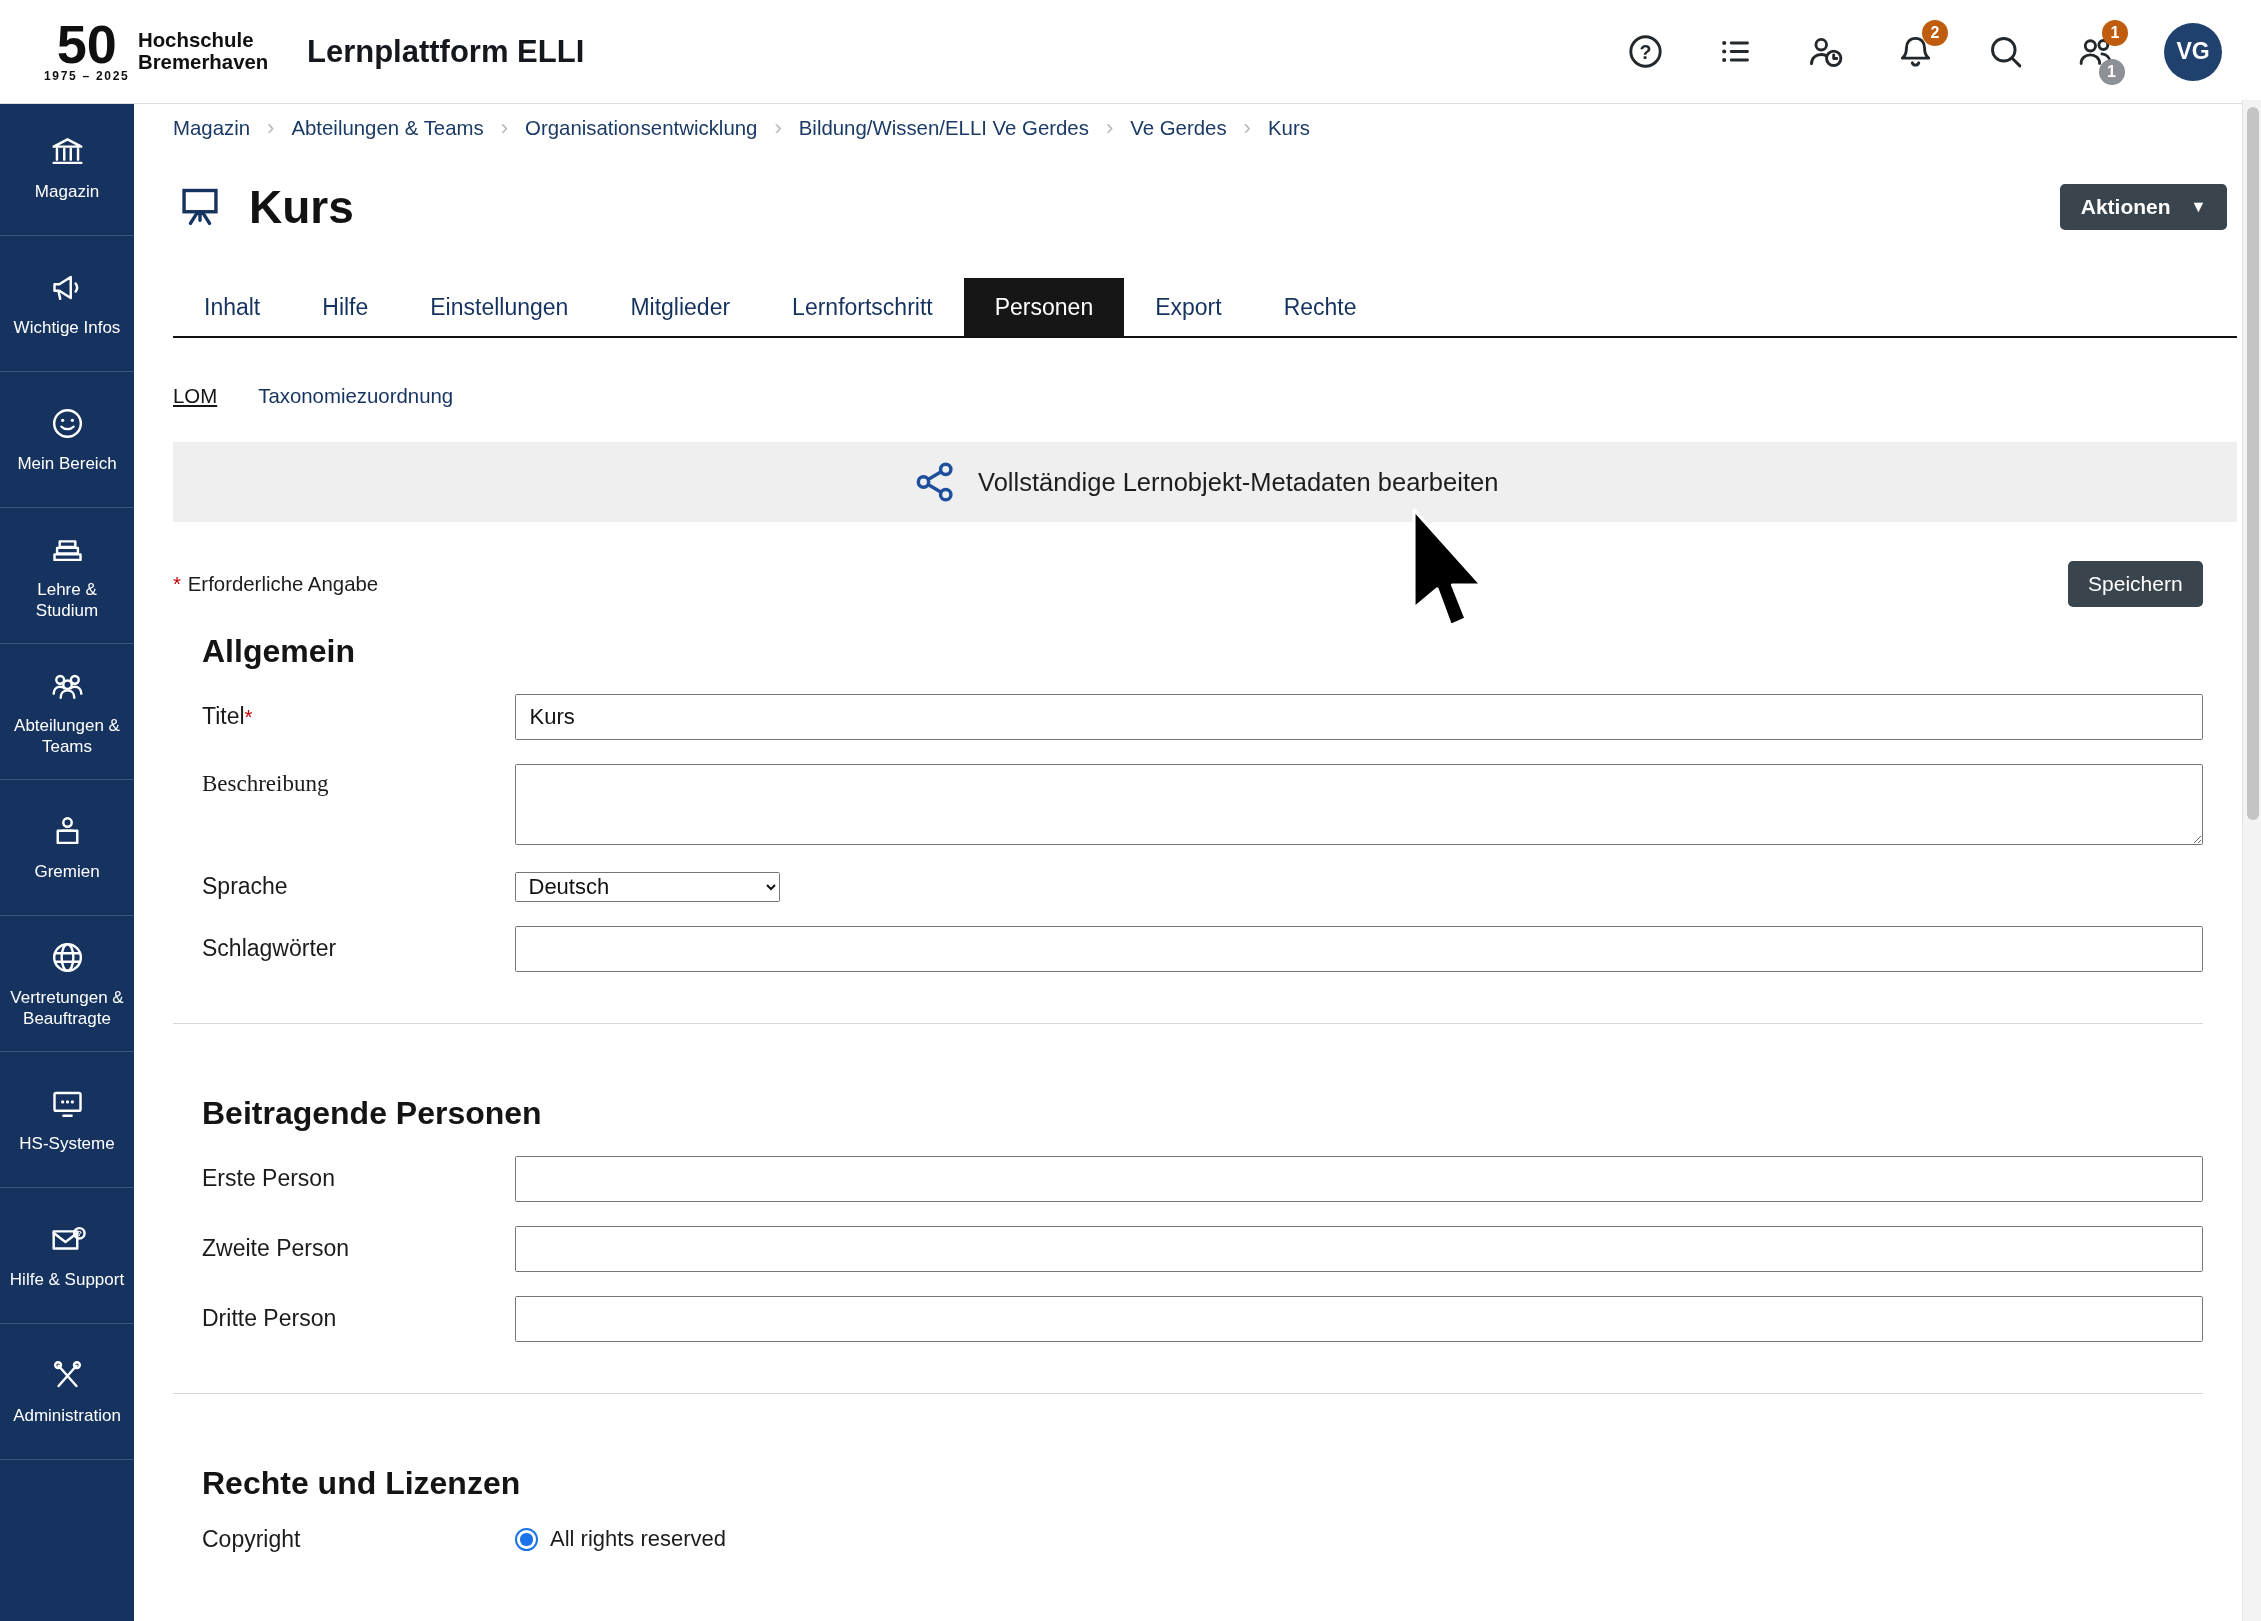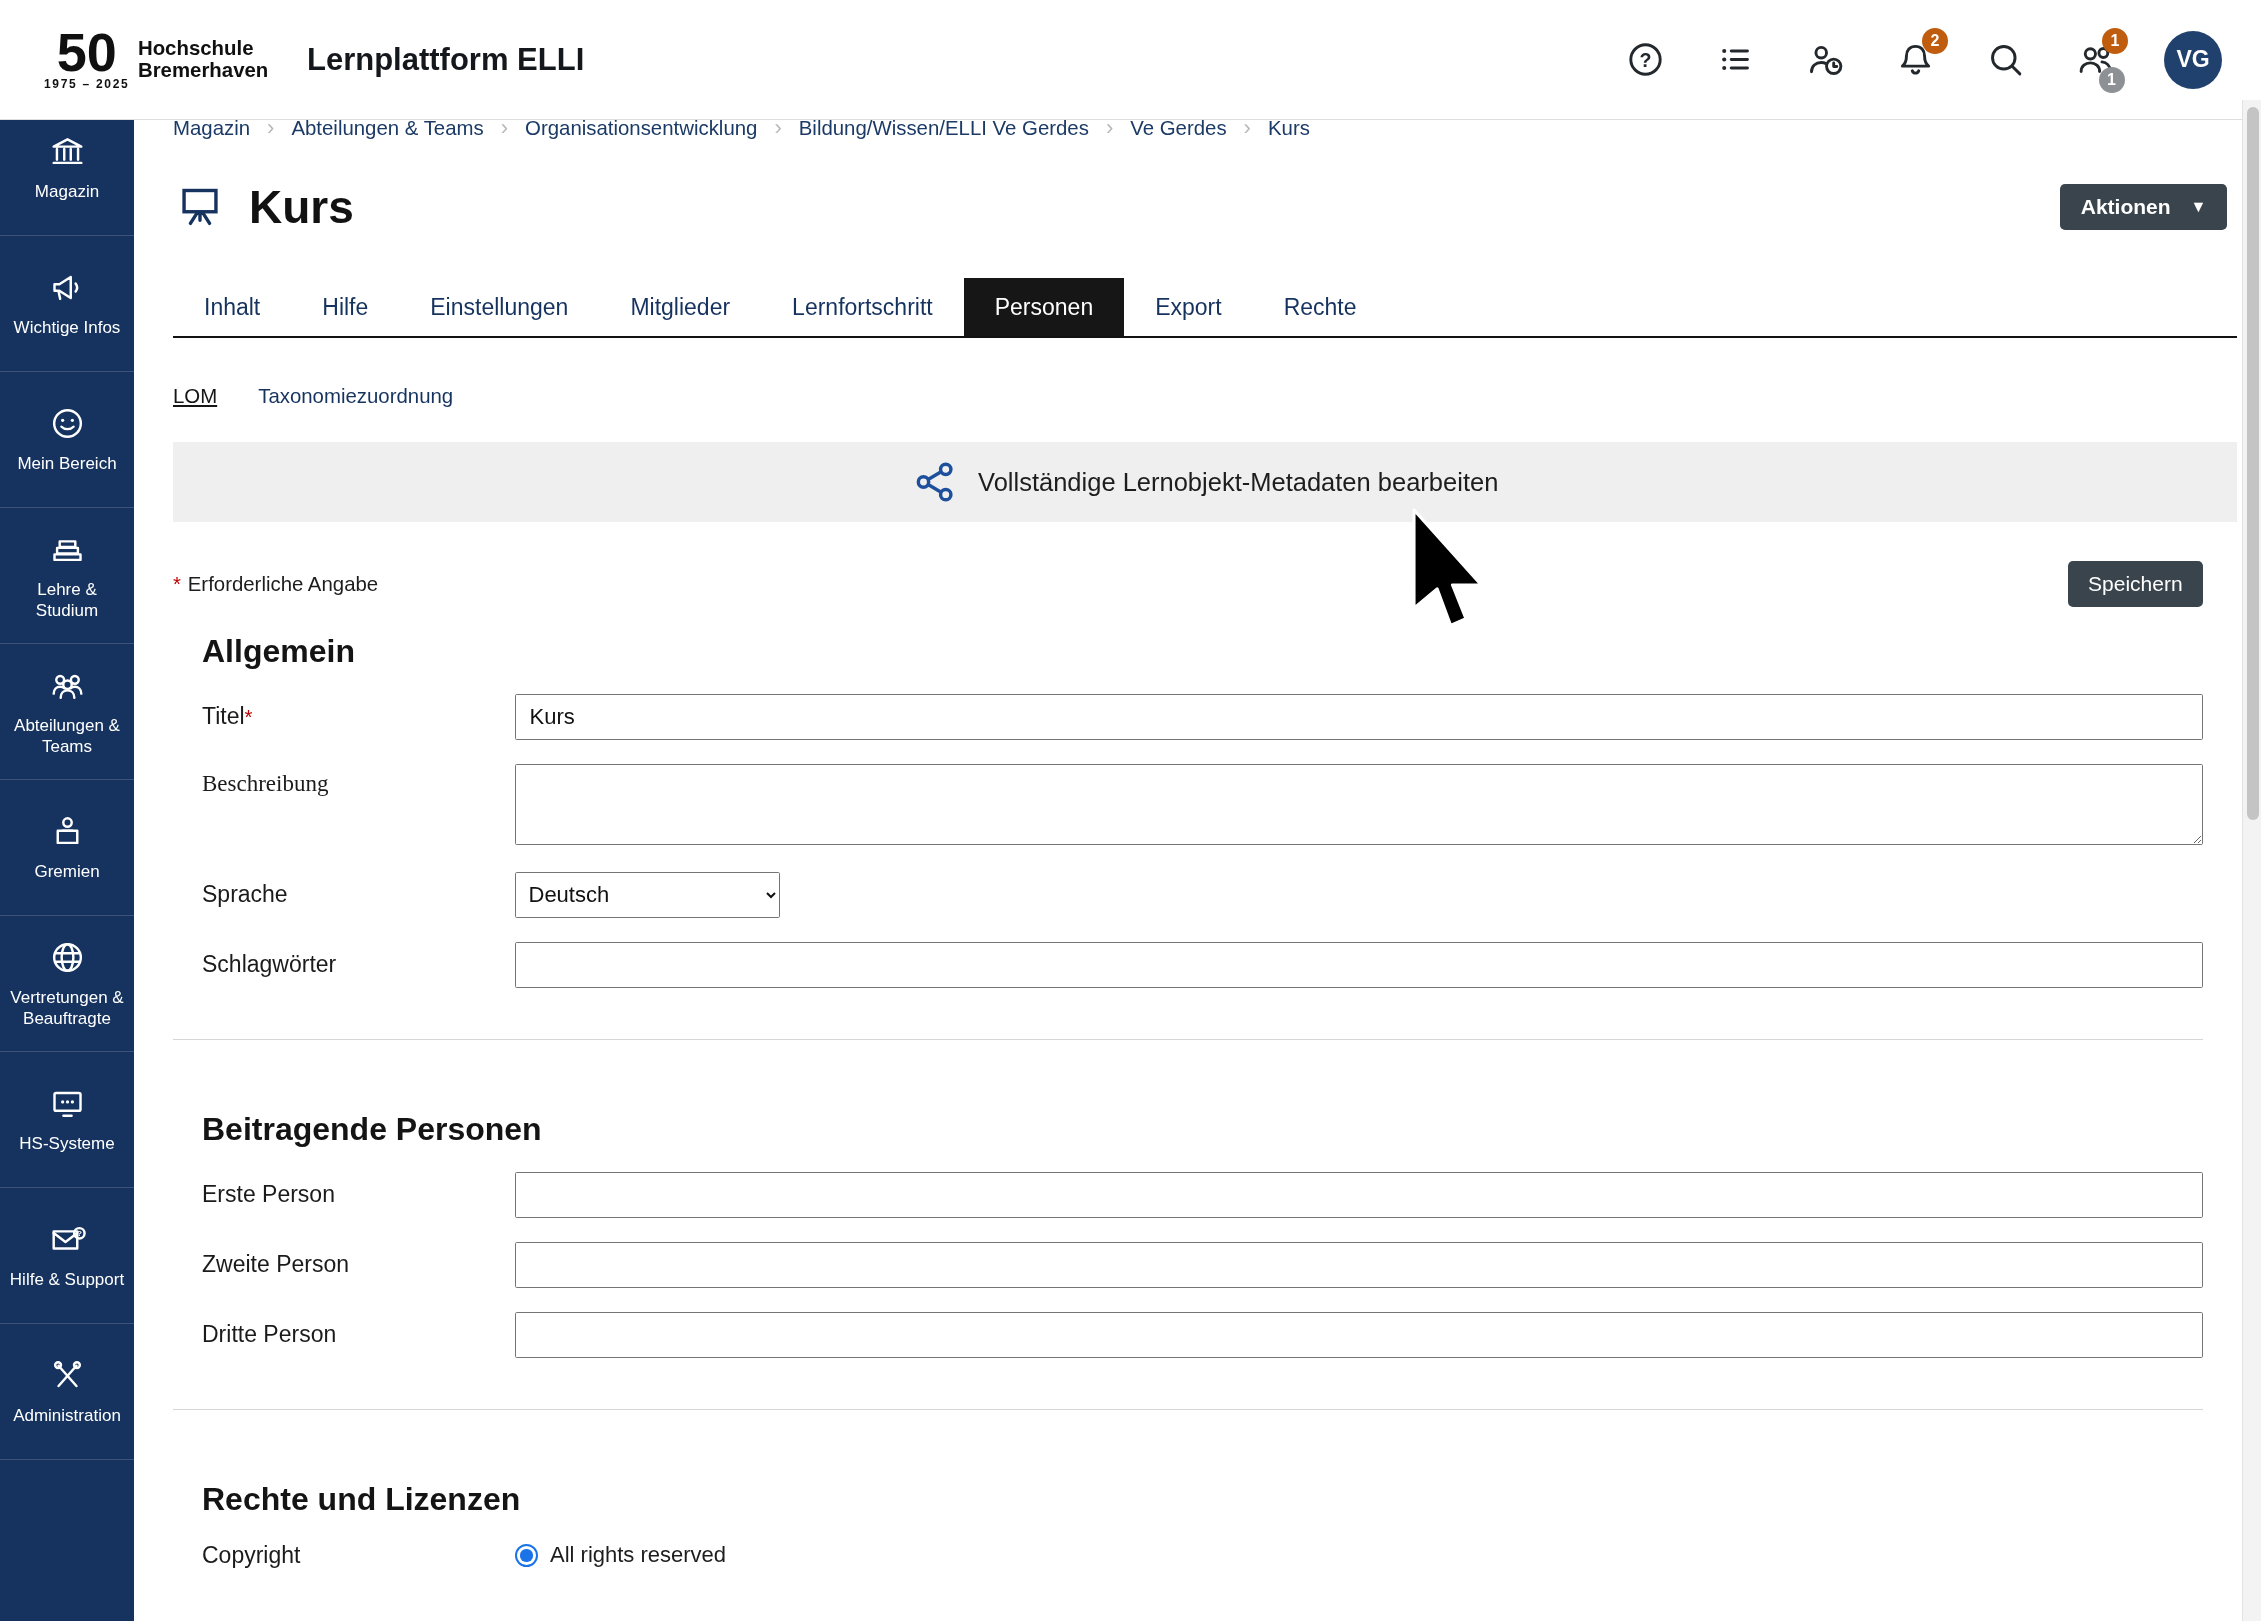--- a/index.html
+++ b/index.html
@@ -1,20 +1,20 @@
 <!DOCTYPE html>
 <html style="font-size:13.6px"><head>
 <meta charset="utf-8">
 <style>
   * { margin:0; padding:0; box-sizing:border-box; }
   html,body { width:2261px; height:1621px; background:#fff; overflow:hidden;
               font-family:"Liberation Sans", sans-serif; color:#1b1b1b; }
 
   
-  .topbar { position:fixed; top:0; left:0; width:2261px; height:120px; background:#fff;
+  .topbar { position:fixed; top:0; left:0; width:2261px; height:104px; background:#fff;
             border-bottom:0.8px solid #dedede; display:flex; align-items:center; z-index:20; }
   .logo { display:flex; align-items:center; margin-left:44px; gap:8.5px; }
   .logo-number { font-size:54px; font-weight:800; color:#101010; line-height:.85; text-align:center; }
   .logo-years { display:block; font-size:12px; font-weight:700; letter-spacing:1.7px; margin-top:3.4px; }
   .logo-name { font-size:20.4px; font-weight:700; line-height:1.05; color:#101010; }
   .app-title { position:absolute; left:307px; font-size:31px; font-weight:700; color:#14181c; }
   .topbar-icons { margin-left:auto; margin-right:39px; display:flex; align-items:center; gap:48px; }
   .tico { position:relative; width:42px; height:42px; display:flex; align-items:center; justify-content:center; cursor:pointer; }
   .hic { width:41px; height:41px; stroke:#23282d; fill:none; stroke-width:1.7; stroke-linecap:round; stroke-linejoin:round; }
   .badge { position:absolute; min-width:26px; height:26px; border-radius:13.6px; color:#fff;
@@ -70,21 +70,21 @@
   .frow { display:flex; align-items:center; margin-top:24px; }
   .frow.top { align-items:flex-start; }
   .frow:first-of-type { margin-top:41px; }
   .flabel { width:342px; padding-left:29px; font-size:23px; color:#1b1b1b; flex:none; padding-top:0; }
   .frow.top .flabel { padding-top:6.8px;font-family:Liberation Serif, serif; }
   .ffield { flex:1; margin-right:34px; }
   .tinput { width:100%; height:46px; border:1.7px solid #757575; border-radius:1.7px; background:#fff;
             font-size:22px; font-family:inherit; padding:0 13.6px; color:#111; }
   .tarea  { width:100%; height:81px; border:1.7px solid #757575; border-radius:1.7px; background:#fff;
             font-size:22px; font-family:inherit; padding:8.5px 13.6px; resize:vertical; }
-  .fselect { width:265px; height:46px; border:1.7px solid #757575; border-radius:1.7px; background:#fff;
+  .fselect { width:265px; height:30px; border:1.7px solid #757575; border-radius:1.7px; background:#fff;
              font-size:22px; font-family:inherit; padding:0 8.5px; color:#111; }
   .divider { border:none; border-top:1.7px solid #d6d6d6; margin:51px 34px 0 0; }
 
   .radio-row { display:flex; align-items:center; gap:12px; }
   .radio { position:relative; width:23px; height:23px; border-radius:50%; border:2.1px solid #1a73e8; background:#fff; flex:none; cursor:pointer; }
   .radio::after { content:""; position:absolute; inset:3.4px; border-radius:50%; background:#1a73e8; }
   .radio-label { font-size:22px; color:#1d1d1d; }
 
   
   .scrollbar { position:fixed; top:100px; right:0; width:18.7px; bottom:0; background:#f3f3f3; border-left:0.8px solid #e2e2e2; z-index:30; }

